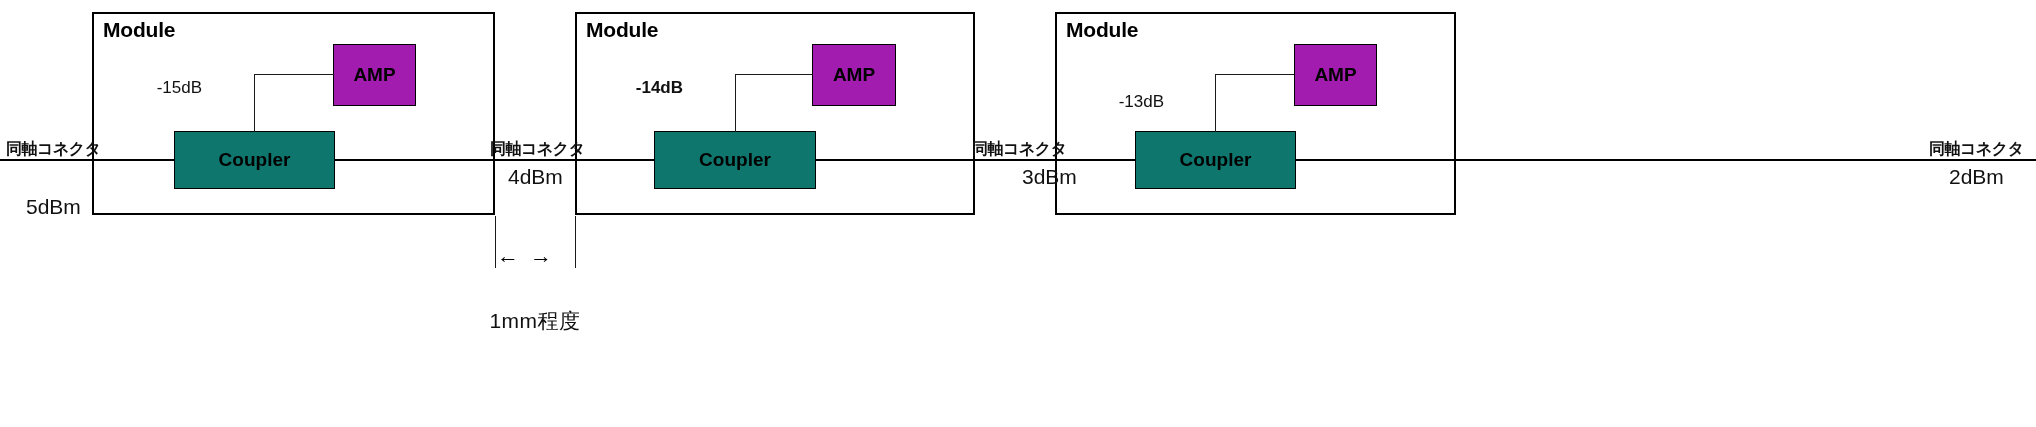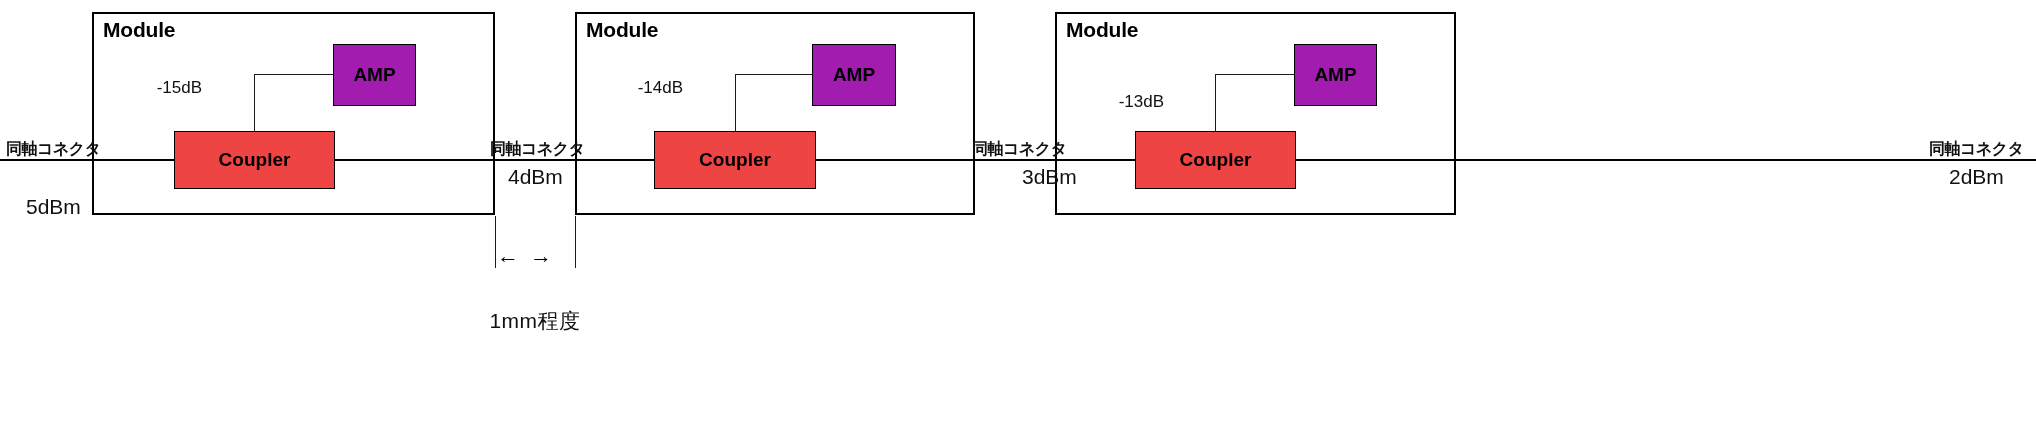--- a/index.html
+++ b/index.html
@@ -62,21 +62,21 @@
     border: 1.8px solid #000000;
     display: flex;
     align-items: center;
     justify-content: center;
     font-size: 19px;
     font-weight: bold;
     color: #000000;
     white-space: nowrap;
   }
   .comp.coupler {
-    background: #ef4444;
+    background: #0f766e;
   }
   .comp.amp {
     background: #a21caf;
   }
 
   
   .lbl {
     position: absolute;
     white-space: nowrap;
     color: #111111;
@@ -145,21 +145,21 @@
     <span>Coupler</span>
   </div>
 
   <div class="comp amp" style="left:812px; top:44px; width:84px; height:62px;">
     <span>AMP</span>
   </div>
 
   <div class="thin-v" style="left:735px; top:74px; height:58px;"></div>
   <div class="thin-h" style="left:735px; top:74px; width:78px;"></div>
 
-  <div class="lbl lbl-db" style="left:683px; top:78px; transform:translate(-100%,0);">-14dB</div>
+  <div class="lbl lbl-db" style="left:683px; top:78px; transform:translate(-100%,0);font-weight:bold;">-14dB</div>
 
   <div class="module" style="left:1055px; top:12px; width:401px; height:203px;">
     <div class="module-title">Module</div>
   </div>
 
   <div class="comp coupler" style="left:1135px; top:131px; width:161px; height:58px;">
     <span>Coupler</span>
   </div>
 
   <div class="comp amp" style="left:1294px; top:44px; width:83px; height:62px;">

